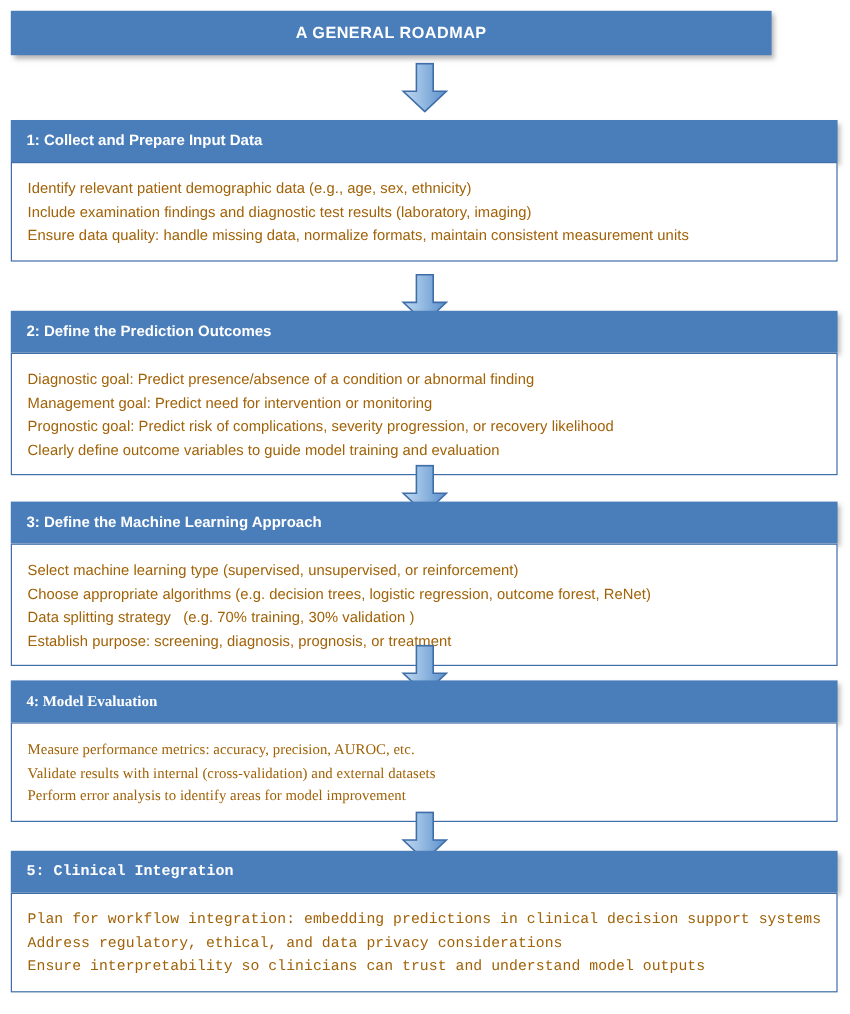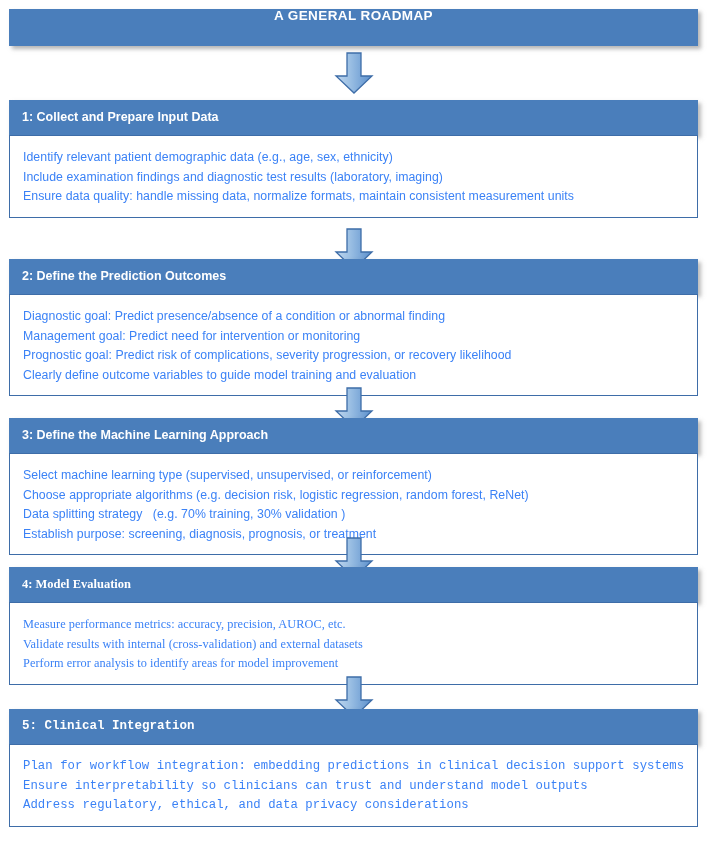--- a/index.html
+++ b/index.html
@@ -22,26 +22,26 @@
     height: 845px;
     background: #ffffff;
     box-sizing: border-box;
   }
 
   
   .title-bar {
     position: absolute;
     left: 9px;
     top: 9px;
-    width: 689px;
+    width: 634px;
     height: 37px;
     background: #4A7EBB;
     box-shadow: 3px 3px 4px rgba(120,120,120,0.55);
     display: flex;
-    align-items: flex-start;
+    align-items: center;
     justify-content: center;
     box-sizing: border-box;
   }
   .title-text {
     color: #ffffff;
     font-size: 13.5px;
     font-weight: bold;
     letter-spacing: 0.4px;
     text-align: center;
     line-height: 1;
@@ -68,21 +68,21 @@
     font-weight: bold;
     line-height: 1;
   }
   .step-body {
     background: #ffffff;
     border: 1.6px solid #3E6DA8;
     box-sizing: border-box;
     padding: 12px 0 10px 13px;
   }
   .step-line {
-    color: #3b82f6;
+    color: #a16207;
     font-size: 12.3px;
     line-height: 19.5px;
     white-space: pre;
     letter-spacing: 0.05px;
   }
 
   
   .arrow {
     position: absolute;
     width: 40px;
@@ -173,21 +173,21 @@
       <polygon points="13,1 27,1 27,24 38,24 20,41 2,24 13,24" fill="url(#ag2)" stroke="#3E6DA8" stroke-width="1.3" stroke-linejoin="miter"></polygon>
     </svg>
   </div>
 
   <div class="step" id="step-3">
     <div class="step-header">
       <span class="step-header-text">3: Define the Machine Learning Approach</span>
     </div>
     <div class="step-body">
       <div class="step-line">Select machine learning type (supervised, unsupervised, or reinforcement)</div>
-      <div class="step-line">Choose appropriate algorithms (e.g. decision risk, logistic regression, random forest, ReNet)</div>
+      <div class="step-line">Choose appropriate algorithms (e.g. decision trees, logistic regression, outcome forest, ReNet)</div>
       <div class="step-line">Data splitting strategy   (e.g. 70% training, 30% validation )</div>
       <div class="step-line">Establish purpose: screening, diagnosis, prognosis, or treatment</div>
     </div>
   </div>
 
   <div class="arrow" id="arrow-3">
     <svg viewBox="0 0 40 42" xmlns="http://www.w3.org/2000/svg">
       <defs>
         <linearGradient id="ag3" x1="0" y1="0" x2="1" y2="0">
           <stop offset="0%" stop-color="#BFD6EE"></stop>
@@ -222,18 +222,18 @@
       <polygon points="13,1 27,1 27,24 38,24 20,41 2,24 13,24" fill="url(#ag4)" stroke="#3E6DA8" stroke-width="1.3" stroke-linejoin="miter"></polygon>
     </svg>
   </div>
 
   <div class="step" id="step-5">
     <div class="step-header">
       <span class="step-header-text">5: Clinical Integration</span>
     </div>
     <div class="step-body">
       <div class="step-line">Plan for workflow integration: embedding predictions in clinical decision support systems</div>
+      <div class="step-line">Address regulatory, ethical, and data privacy considerations</div>
       <div class="step-line">Ensure interpretability so clinicians can trust and understand model outputs</div>
-      <div class="step-line">Address regulatory, ethical, and data privacy considerations</div>
     </div>
   </div>
 
 </div>
 
 </body></html>

